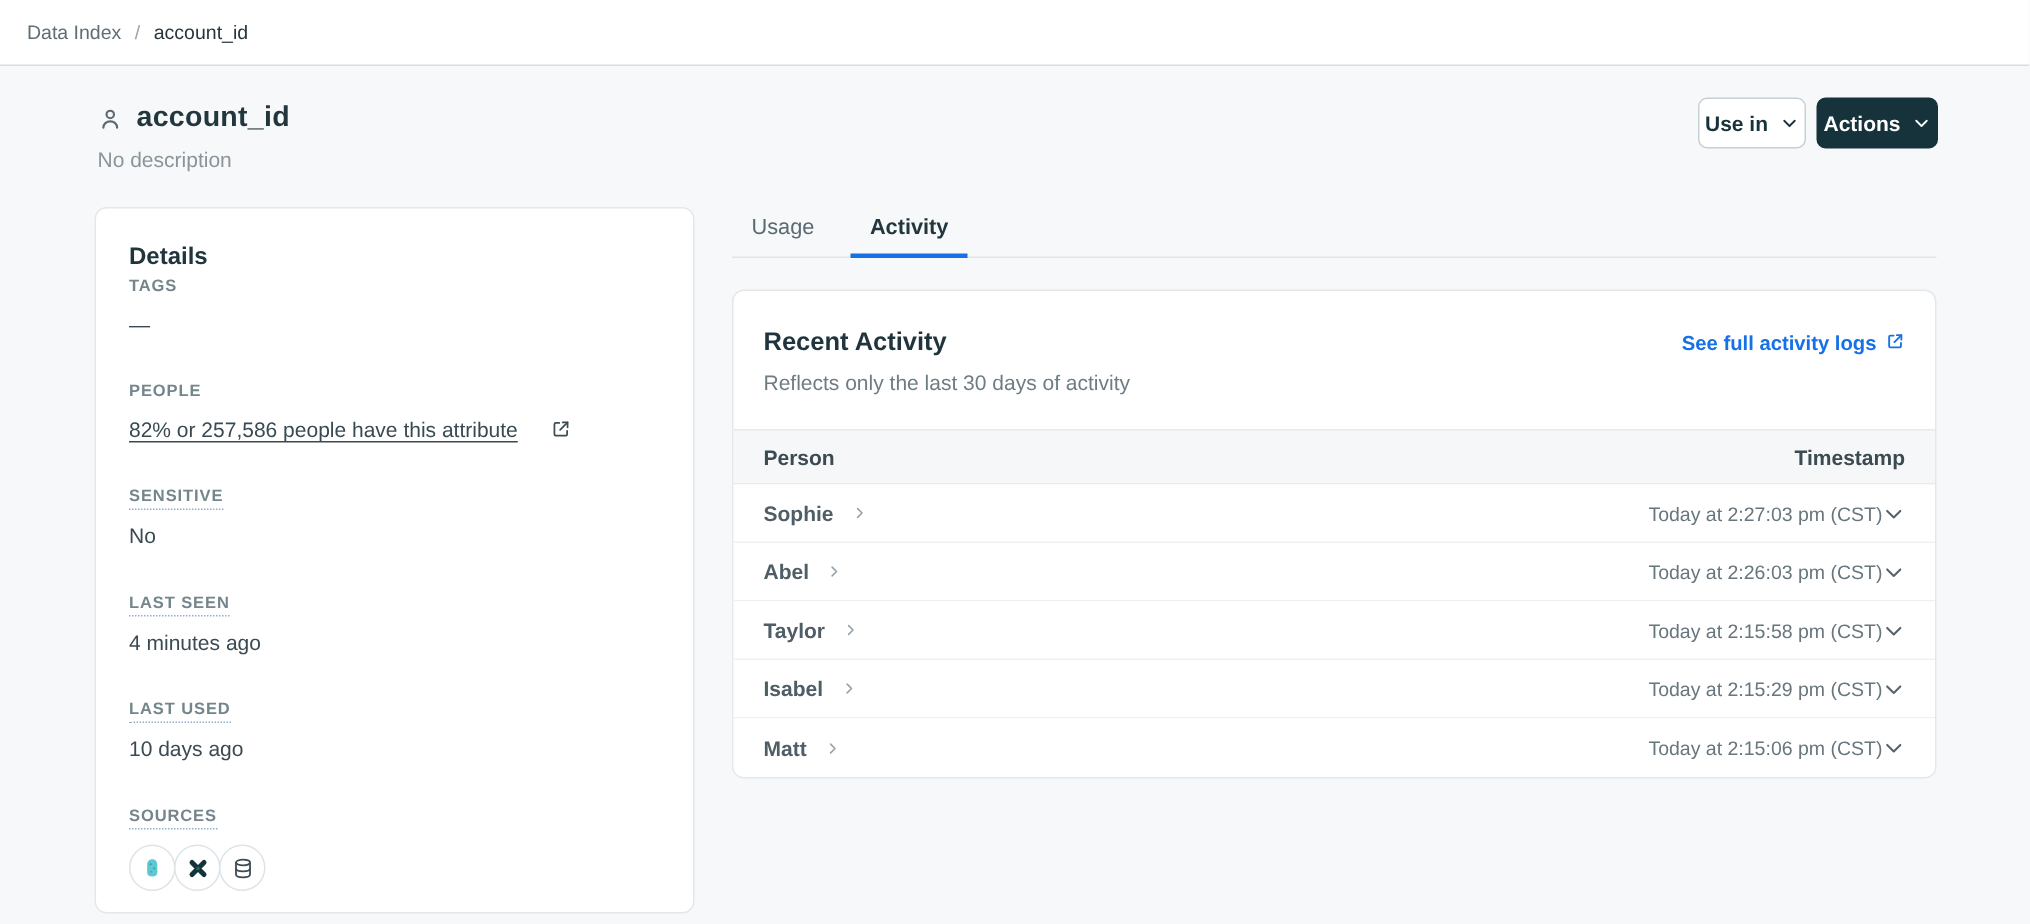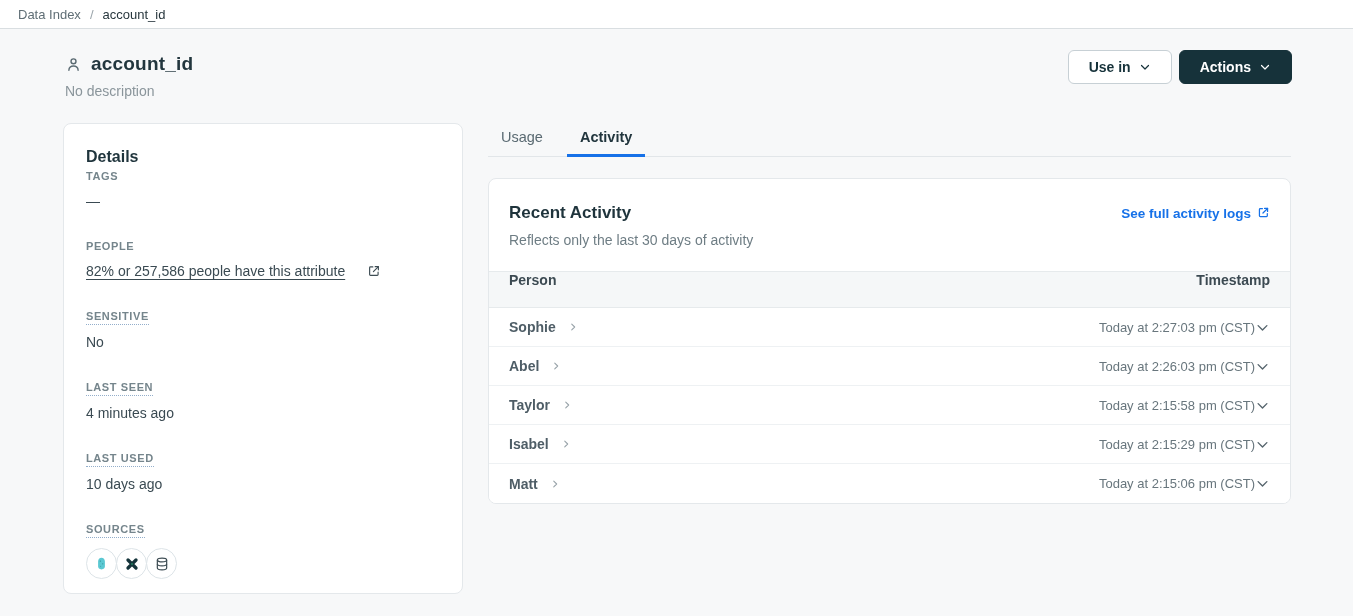--- a/index.html
+++ b/index.html
@@ -7,37 +7,37 @@
   body {
     font-family:"Liberation Sans", sans-serif;
     background:#f7f8f9;
     color:#3a4a52;
     overflow:hidden;
   }
   svg { display:block; }
 
   
   .topbar {
-    height:29px; background:#ffffff; border-bottom:1px solid #d9dee1;
+    height:44px; background:#ffffff; border-bottom:1px solid #d9dee1;
     display:flex; align-items:center; padding:0 18px; font-size:13px;
   }
   .crumb-section { color:#5f6e75; cursor:pointer; }
   .crumb-sep { color:#9aa4aa; margin:0 9px; }
   .crumb-current { color:#27363d; }
 
   
   .page-header { position:relative; padding:24px 61px 0 65px; }
   .title-row { display:flex; align-items:center; gap:9px; }
   .title-row .person-icon { width:17px; height:17px; }
   .page-title { font-size:19px; font-weight:700; color:#22363e; letter-spacing:.2px; }
   .page-subtitle { margin-top:8px; font-size:14px; color:#8a959b; }
   .header-buttons { position:absolute; top:21px; right:61px; display:flex; gap:7px; }
   .btn {
     height:34px; border-radius:6px; font-size:14px; font-weight:700;
-    display:flex; align-items:center; gap:8px; padding:0 20px; cursor:pointer;
+    display:flex; align-items:center; gap:8px; padding:0 4px; cursor:pointer;
     font-family:"Liberation Sans", sans-serif;
   }
   .btn-outline { background:#ffffff; border:1px solid #c7d0d5; color:#16323a; }
   .btn-dark { background:#16323a; border:1px solid #16323a; color:#ffffff; }
 
   
   .content { display:flex; gap:25px; margin-top:24px; padding:0 62px 0 63px; align-items:flex-start; }
 
   
   .details-card {
@@ -87,21 +87,21 @@
   .activity-subtitle { margin-top:9px; font-size:14px; color:#6e7d84; }
   .activity-link {
     position:absolute; top:27px; right:20px;
     display:flex; align-items:flex-start; gap:6px;
     color:#1671e8; font-size:13.5px; font-weight:700; cursor:pointer;
   }
 
   .table-head {
     height:37px; background:#f5f7f8;
     border-top:1px solid #e6eaec; border-bottom:1px solid #e6eaec;
-    display:flex; justify-content:space-between;
+    display:flex; align-items:center; justify-content:space-between;
     padding:0 20px; font-size:14px; font-weight:700; color:#3c4a52;
   }
   .table-row {
     height:39px; display:flex; align-items:center; justify-content:space-between;
     padding:0 20px; border-bottom:1px solid #eef1f3; cursor:pointer; background:#fff;
   }
   .table-row:last-child { border-bottom:none; }
   .row-person { display:flex; align-items:center; gap:12px; }
   .row-name { font-size:14px; font-weight:700; color:#4e5d66; }
   .chev-right { width:10px; height:10px; color:#98a3a9; }

